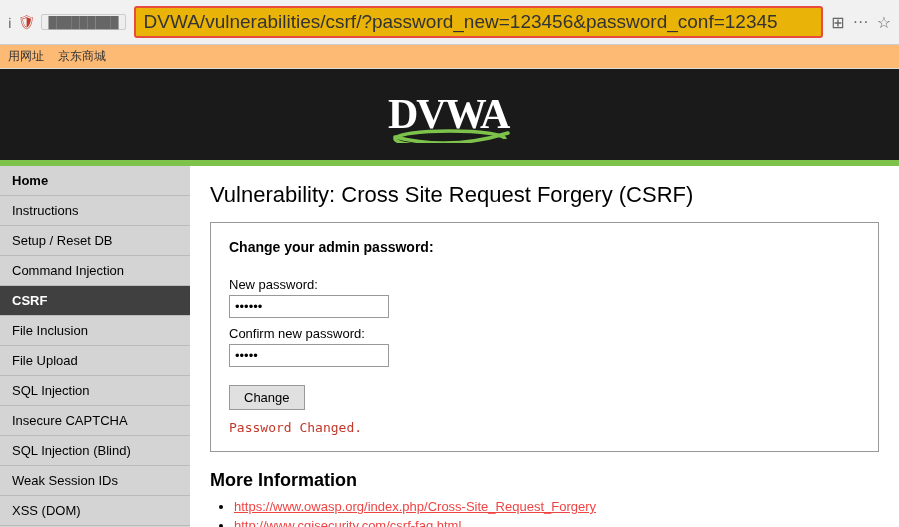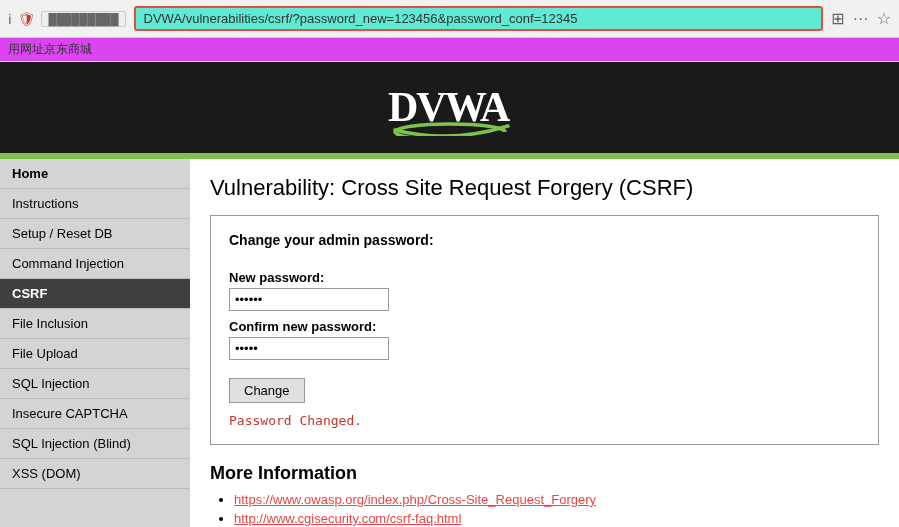--- a/index.html
+++ b/index.html
@@ -16,42 +16,43 @@
     }
     .browser-icons-left {
       display: flex;
       align-items: center;
       gap: 6px;
       color: #666;
       font-size: 14px;
     }
     .address-bar {
       flex: 1;
-      background: #5eead4;
+      background: #eab308;
       border: 2px solid #e74c3c;
       border-radius: 3px;
       padding: 3px 8px;
-      font-size: 13px;
+      font-size: 19px;
       color: #333;
       overflow: hidden;
       white-space: nowrap;
       text-overflow: ellipsis;
     }
     .browser-icons-right {
       display: flex;
       align-items: center;
       gap: 8px;
       color: #666;
       font-size: 16px;
     }
     .bookmarks-bar {
-      background: #d946ef;
+      background: #fdba74;
       border-bottom: 1px solid #ddd;
       padding: 3px 8px;
       display: flex;
+      gap: 14px;
       font-size: 12px;
       color: #333;
     }
     .bookmarks-bar span { cursor: pointer; }
 
     
     .dvwa-header {
       background: #1a1a1a;
       padding: 14px 0;
       text-align: center;
@@ -117,21 +118,21 @@
       padding: 16px 18px;
       margin-bottom: 18px;
       background: #fff;
     }
     .vuln-box h3 {
       font-size: 14px;
       font-weight: bold;
       margin-bottom: 22px;
     }
     .form-group { margin-bottom: 8px; }
-    .form-label { display: block; margin-bottom: 3px; font-size: 13px; font-weight: bold; }
+    .form-label { display: block; margin-bottom: 3px; font-size: 13px; }
     .form-input {
       display: block;
       width: 160px;
       padding: 3px 5px;
       border: 1px solid #999;
       font-size: 13px;
     }
     .change-btn {
       margin-top: 10px;
       padding: 4px 14px;
@@ -205,20 +206,21 @@
     <div class="sidebar-item bold">Home</div>
     <div class="sidebar-item">Instructions</div>
     <div class="sidebar-item">Setup / Reset DB</div>
     <div class="sidebar-item">Command Injection</div>
     <div class="sidebar-item active">CSRF</div>
     <div class="sidebar-item">File Inclusion</div>
     <div class="sidebar-item">File Upload</div>
     <div class="sidebar-item">SQL Injection</div>
     <div class="sidebar-item">Insecure CAPTCHA</div>
     <div class="sidebar-item">SQL Injection (Blind)</div>
+    <div class="sidebar-item">Weak Session IDs</div>
     <div class="sidebar-item">XSS (DOM)</div>
   </nav>
 
   <div class="content-area">
     <h1 class="page-title">Vulnerability: Cross Site Request Forgery (CSRF)</h1>
 
     <div class="vuln-box">
       <h3>Change your admin password:</h3>
 
       <div class="form-group">

